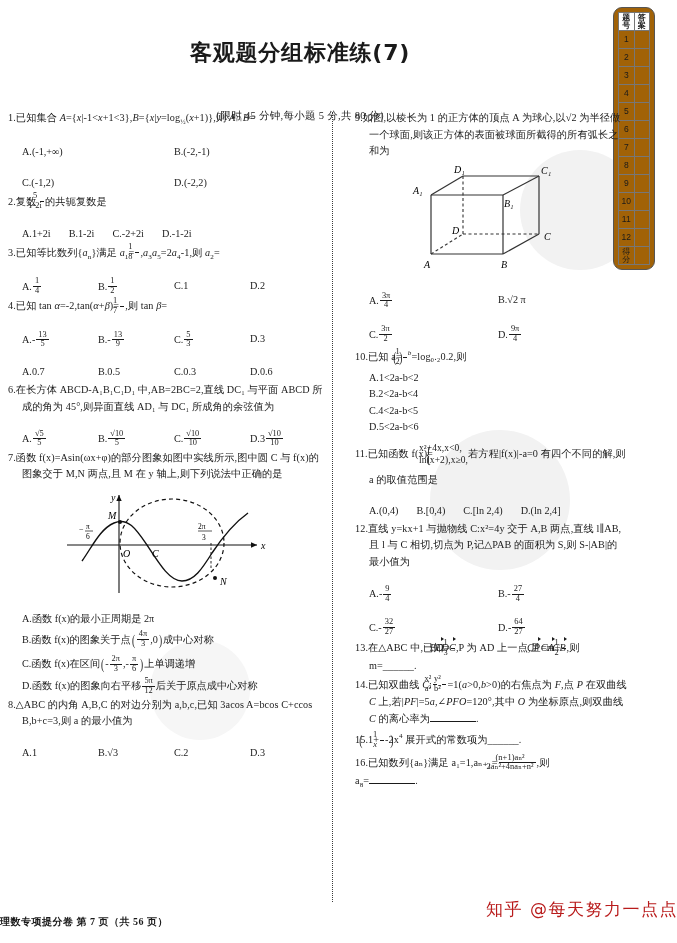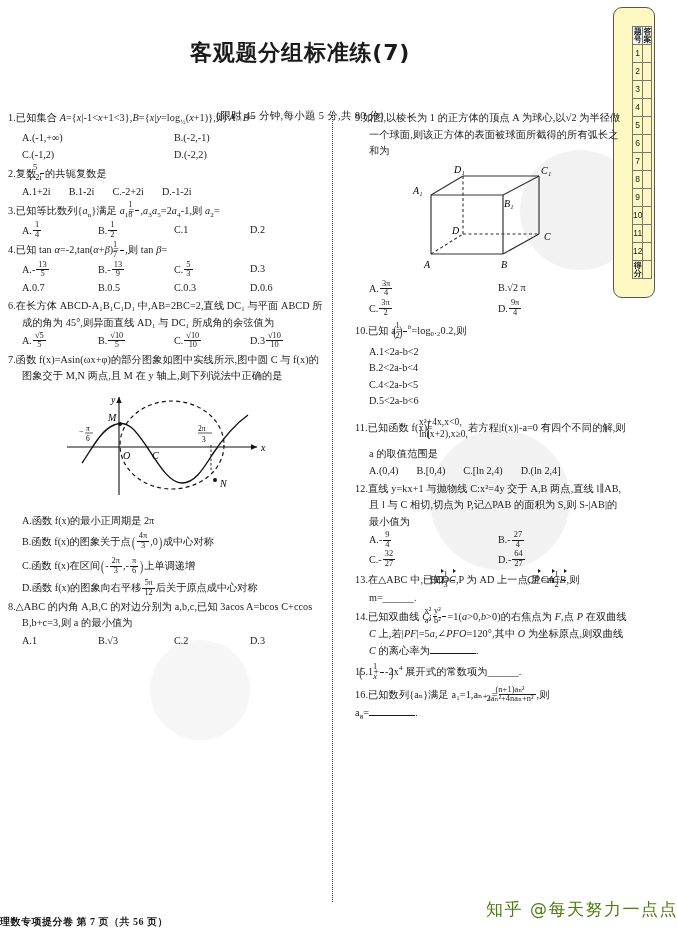--- a/index.html
+++ b/index.html
@@ -10,33 +10,33 @@
     color:#1a1a1a;
     position:relative;
     overflow:hidden;
   }
   .page{position:relative;width:677px;height:943px;}
 
   
   .answer-card{
     position:absolute;left:613px;top:7px;width:42px;
     border:1.2px solid #555;border-radius:9px;
-    background:#fef9c3;padding:18px;box-sizing:border-box;
+    background:#a16207;padding:4px;box-sizing:border-box;
   }
   .answer-card table{border-collapse:collapse;width:100%;}
   .answer-card td{
     border:0.7px solid #777;height:17px;font-size:8.5px;
     text-align:center;vertical-align:middle;
     font-family:"Liberation Sans","DejaVu Sans",sans-serif;
     padding:0;line-height:1;
   }
   .answer-card td.hdr{font-weight:bold;font-size:8px;background:#fff;}
   .answer-card td.num{width:50%;}
   .answer-card td.ans{width:50%;}
-  .answer-card td.score{font-size:8px;font-weight:bold;}
+  .answer-card td.score{font-size:8px;font-weight:normal;}
 
   
   .title{
     position:absolute;left:0;top:38px;width:600px;text-align:center;
     font-size:22px;font-weight:bold;letter-spacing:0.8px;
     font-family:"DejaVu Sans","Liberation Sans",sans-serif;
   }
   .subtitle{
     position:absolute;left:0;top:68px;width:600px;text-align:center;
     font-size:10.5px;letter-spacing:0.3px;margin-top:41px;
@@ -53,21 +53,21 @@
     position:absolute;left:332px;top:112px;width:0;height:790px;
     border-left:1.5px dotted #3a3a3a;
   }
 
   
   .q{margin-bottom:1px;}
   .q .stem{
     display:block;text-indent:0;padding-left:14px;text-indent:-14px;
     letter-spacing:0.1px;
   }
-  .opts{display:flex;padding-left:14px;margin-top:1px;}
+  .opts{display:flex;padding-left:14px;margin-top:15px;}
   .opts.two  .opt{width:50%;}
   .opts.four .opt{width:25%;}
   .opts.auto .opt{margin-right:18px;width:auto;}
   .opt{white-space:nowrap;}
   .opts-stack .opt{display:block;padding-left:14px;}
 
   
   .it{font-style:italic;}
   .frac{
     display:inline-block;vertical-align:middle;text-align:center;
@@ -99,21 +99,21 @@
   .fig{text-align:center;margin:2px 0 3px 0;}
 
   
   .footer{
     position:absolute;left:0;top:915px;width:677px;text-align:left;
     font-size:10px;font-weight:bold;letter-spacing:0.5px;
   }
   
   .watermark{
     position:absolute;left:486px;top:898px;
-    font-size:17px;color:#4d7c0f;letter-spacing:1.5px;
+    font-size:17px;color:#b91c1c;letter-spacing:1.5px;
     font-family:"DejaVu Sans","Liberation Sans",sans-serif;
     white-space:nowrap;
   }
   .wm-blob{
     position:absolute;border-radius:50%;
     background:#f2f2f2;pointer-events:none;
   }
 </style>
 </head>
 <body>

